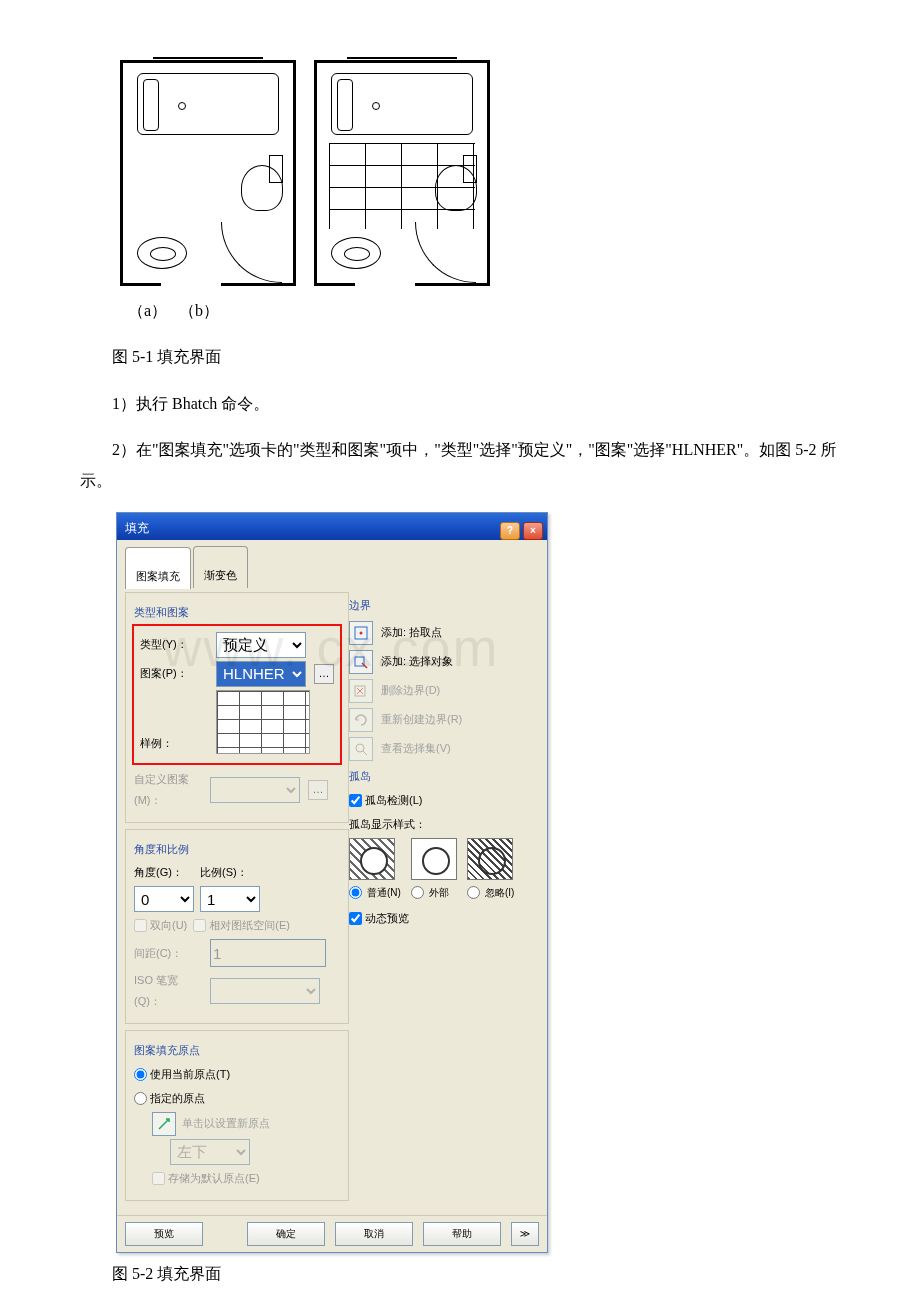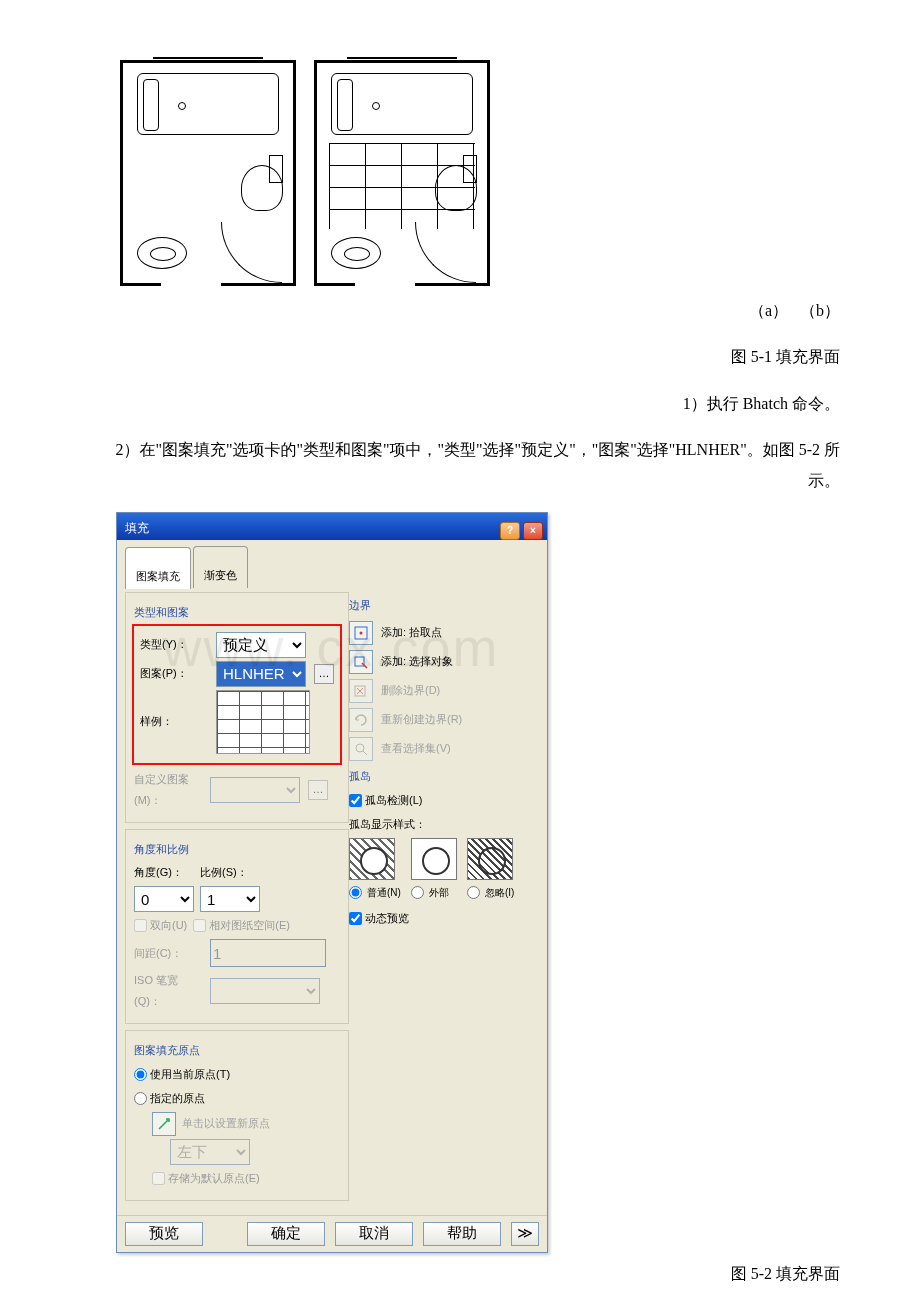--- a/index.html
+++ b/index.html
@@ -6,21 +6,21 @@
     font-family: "SimSun", "宋体", serif;
     font-size: 16px;
     line-height: 1.9;
     background: #fff;
     margin: 0;
     padding: 60px 80px;
     width: 920px;
     box-sizing: border-box;
     color: #000;
   }
-  p { margin: 6px 0 16px 0; text-indent: 2em; text-align: right; }
+  p { margin: 6px 0 16px 0; text-indent: 2em; }
   p.no-indent { text-indent: 0; }
   .figs-top { display: flex; gap: 18px; margin: 0 0 10px 40px; }
   .plan {
     width: 170px; height: 220px;
     border: 3px solid #000; position: relative; background: #fff;
   }
   .plan .door-gap { position:absolute; bottom:-3px; left:38px; width:60px; height:3px; background:#fff; }
   .plan .tub { position:absolute; top:10px; left:14px; right:14px; height:60px; border:1.5px solid #000; border-radius:6px; }
   .plan .tub-inner { position:absolute; top:5px; left:5px; width:14px; height:50px; border:1.5px solid #000; border-radius:4px; }
   .plan .tub-drain { position:absolute; top:28px; left:40px; width:6px;height:6px;border:1px solid #000; border-radius:50%;}
@@ -110,21 +110,21 @@
   .origin-swatch{width:34px;height:30px;border:1px solid #666;
     background:
       linear-gradient(#fff 0 33%, transparent 0),
       repeating-linear-gradient(90deg,#235 0 8px,#fff 8px 9px),
       repeating-linear-gradient(#235 0 6px,#fff 6px 7px);
     background-color:#235;}
   .btnrow{ display:flex; align-items:center; gap:10px; padding:6px 8px; border-top:1px solid #cfcab7; background:#ece9d8;}
   .btn{ min-width:56px; height:22px; border:1px solid #7f9db9;
         background:linear-gradient(#fefefe,#e7e7e1);
         display:inline-flex;align-items:center;justify-content:center; padding:0 10px;
-        font-size:15px;}
+        font-size:10px;}
   .btn.small{min-width:26px;padding:0;}
   .btnrow .spacer{flex:1}
 </style>
 </head>
 <body>
 
 <div class="figs-top">
   <div class="plan">
     <div class="top-bits"></div>
     <div class="tub">
@@ -195,21 +195,21 @@
                   <option>预定义</option>
                 </select>
               </div>
               <div class="row">
                 <span class="lbl">图案(P)：</span>
                 <select class="dd2">
                   <option>HLNHER</option>
                 </select>
                 <span class="smallbtn">…</span>
               </div>
-              <div class="row" style="align-items:center;">
+              <div class="row" style="align-items:flex-end;">
                 <span class="lbl">样例：</span>
                 <div class="sample"></div>
               </div>
             </div>
             <div class="row">
               <span class="lbl dis">自定义图案(M)：</span>
               <select class="dd dis" disabled=""><option></option></select>
               <span class="smallbtn" style="opacity:.5">…</span>
             </div>
           </div>

